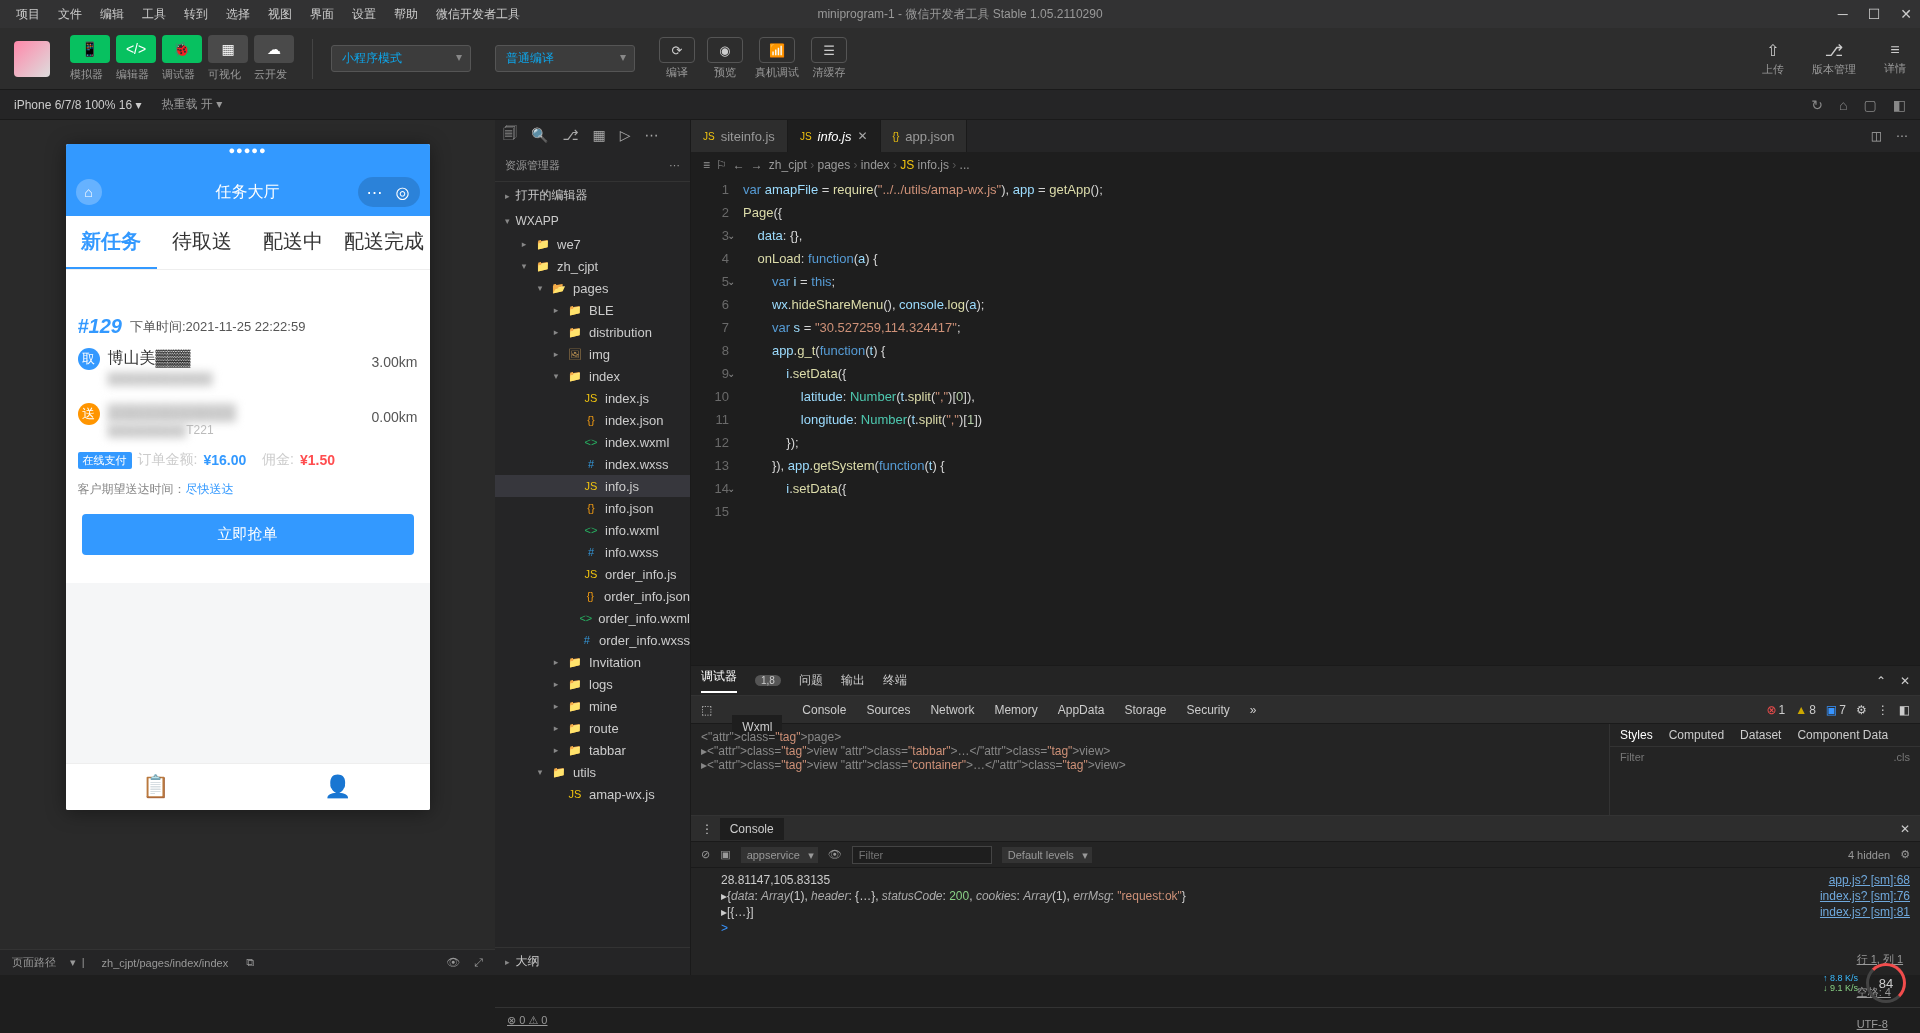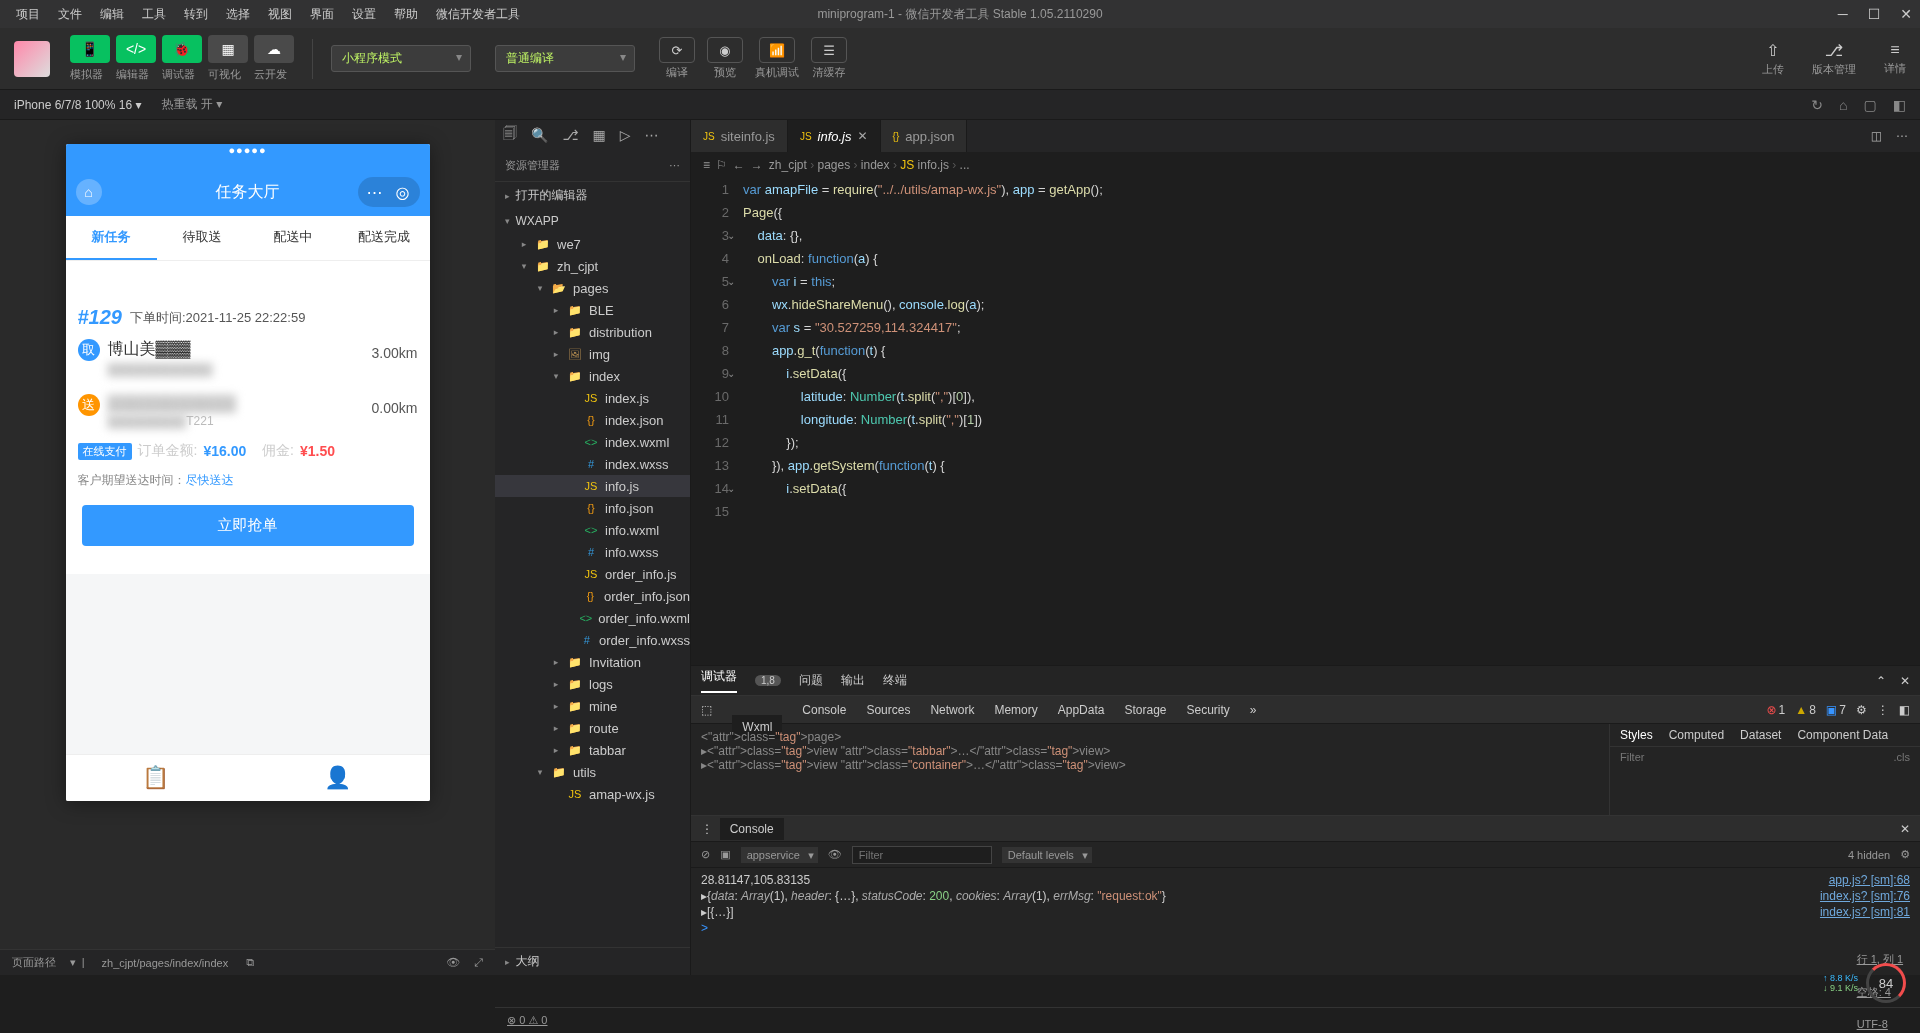--- a/index.html
+++ b/index.html
@@ -13,21 +13,21 @@
 
 .toolbar { height: 62px; background: #2d2d2d; display: flex; align-items: center; padding: 0 14px; border-bottom: 1px solid #1a1a1a; position: relative; }
 .avatar { width: 36px; height: 36px; background: linear-gradient(135deg,#f8a 0%,#ddd 100%); border-radius: 4px; }
 .tb-group { display: flex; flex-direction: column; align-items: center; margin-left: 20px; }
 .tb-buttons { display: flex; gap: 6px; }
 .tb-btn { width: 40px; height: 28px; background: #4a4a4a; border-radius: 4px; display: flex; align-items: center; justify-content: center; color: #fff; font-size: 14px; }
 .tb-btn.green { background: #07c160; }
 .tb-labels { display: flex; gap: 6px; margin-top: 4px; font-size: 11px; color: #999; }
 .tb-labels span { width: 40px; text-align: left; }
 .tb-sep { width: 1px; height: 40px; background: #444; margin: 0 18px; }
-.tb-select { background: #3c3c3c; color: #bef264; border: 1px solid #555; padding: 4px 24px 4px 10px; border-radius: 3px; font-size: 12px; min-width: 140px; position: relative; }
+.tb-select { background: #3c3c3c; color: #0ea5e9; border: 1px solid #555; padding: 4px 24px 4px 10px; border-radius: 3px; font-size: 12px; min-width: 140px; position: relative; }
 .tb-select::after { content: "▾"; position: absolute; right: 8px; color: #888; }
 .tb-right { margin-left: auto; display: flex; gap: 28px; }
 .tb-right-btn { display: flex; flex-direction: column; align-items: center; gap: 2px; color: #999; font-size: 11px; }
 .tb-right-btn .icn { font-size: 16px; color: #ccc; }
 .tb-mid { display: flex; gap: 12px; align-items: center; }
 .tb-mid-item { display: flex; flex-direction: column; align-items: center; gap: 2px; }
 .tb-mid-icon { width: 36px; height: 26px; border: 1px solid #555; border-radius: 4px; display: flex; align-items: center; justify-content: center; color: #ccc; font-size: 13px; }
 .tb-mid-label { font-size: 11px; color: #999; }
 
 .subbar { height: 30px; background: #252526; display: flex; align-items: center; padding: 0 14px; border-bottom: 1px solid #1a1a1a; font-size: 12px; color: #999; }
@@ -42,21 +42,21 @@
 .p-status { background: #3399ff; color: #fff; height: 24px; display: flex; align-items: center; padding: 0 10px; font-size: 11px; flex-direction: column; }
 .p-status .dots::before { content: "●●●●●"; letter-spacing: 1px; }
 .p-status .mid { margin: 0 auto; font-weight: 600; }
 .p-status .bat { display: flex; align-items: center; gap: 4px; }
 .p-nav { background: #3399ff; color: #fff; height: 48px; display: flex; align-items: center; padding: 0 10px; position: relative; }
 .p-nav .home { width: 26px; height: 26px; border-radius: 50%; background: rgba(255,255,255,.25); display: flex; align-items: center; justify-content: center; font-size: 14px; }
 .p-nav .title { position: absolute; left: 50%; transform: translateX(-50%); font-size: 16px; }
 .p-nav .cap { margin-left: auto; display: flex; align-items: center; gap: 0; background: rgba(0,0,0,.15); border-radius: 16px; padding: 3px; }
 .p-nav .cap span { width: 28px; height: 24px; display: flex; align-items: center; justify-content: center; font-size: 16px; }
 .p-tabs { display: flex; background: #fff; border-bottom: 1px solid #eee; }
-.p-tab { flex: 1; text-align: center; padding: 12px 0; font-size: 13px; color: #333; }
+.p-tab { flex: 1; text-align: center; padding: 12px 0; font-size: 20px; color: #333; }
 .p-tab.active { color: #3399ff; border-bottom: 2px solid #3399ff; font-weight: 600; }
 .p-card { background: #fff; padding: 12px; }
 .p-ord { display: flex; align-items: center; gap: 8px; margin-top: 33px; }
 .p-ord .num { color: #3399ff; font-size: 20px; font-style: italic; font-weight: 600; }
 .p-ord .time { font-size: 13px; color: #555; }
 .p-addr { display: flex; gap: 8px; margin-top: 10px; position: relative; }
 .p-addr .badge { width: 22px; height: 22px; border-radius: 50%; color: #fff; display: flex; align-items: center; justify-content: center; font-size: 13px; flex-shrink: 0; }
 .p-addr .badge.qu { background: #3399ff; }
 .p-addr .badge.song { background: #ff9500; }
 .p-addr .txt { flex: 1; }
@@ -142,21 +142,21 @@
 
 
 .console-pane { height: 160px; border-top: 1px solid #333; display: flex; flex-direction: column; }
 .cons-hdr { height: 26px; display: flex; align-items: center; padding: 0 10px; background: #2d2d2d; border-bottom: 1px solid #1a1a1a; font-size: 12px; }
 .cons-hdr .act { background: #1e1e1e; padding: 4px 10px; }
 .cons-tools { height: 26px; display: flex; align-items: center; gap: 10px; padding: 0 10px; border-bottom: 1px solid #1a1a1a; font-size: 11px; color: #999; }
 .cons-tools input { background: #1e1e1e; border: 1px solid #444; color: #ccc; padding: 2px 6px; width: 140px; font-size: 11px; }
 .cons-tools .sel { background: #333; padding: 2px 18px 2px 6px; position: relative; }
 .cons-tools .sel::after { content: "▾"; position: absolute; right: 4px; }
 .cons-body { flex: 1; padding: 4px 10px; font-family: Consolas, monospace; font-size: 12px; color: #ccc; overflow: hidden; }
-.cons-line { display: flex; justify-content: space-between; padding: 1px 0; }
+.cons-line { display: flex; justify-content: space-between; padding: 1px 0; margin-left: 20px; }
 .cons-line .link { color: #6fa8dc; text-decoration: underline; }
 .cons-line .g { color: #89d185; }
 .cons-line .o { color: #ce9178; }
 .cons-line .i { font-style: italic; color: #aaa; }
 
 
 .statusbar { height: 26px; background: #1e1e1e; border-top: 1px solid #333; display: flex; align-items: center; padding: 0 12px; font-size: 11px; color: #999; gap: 14px; text-decoration: underline; }
 .statusbar .r { margin-left: auto; display: flex; gap: 18px; flex-direction: column; }
 .perf { position: absolute; right: 14px; bottom: 30px; display: flex; align-items: center; gap: 8px; }
 .perf-ring { width: 40px; height: 40px; border: 3px solid #444; border-top-color: #f14c4c; border-right-color: #f14c4c; border-radius: 50%; display: flex; align-items: center; justify-content: center; color: #ccc; font-size: 13px; }

